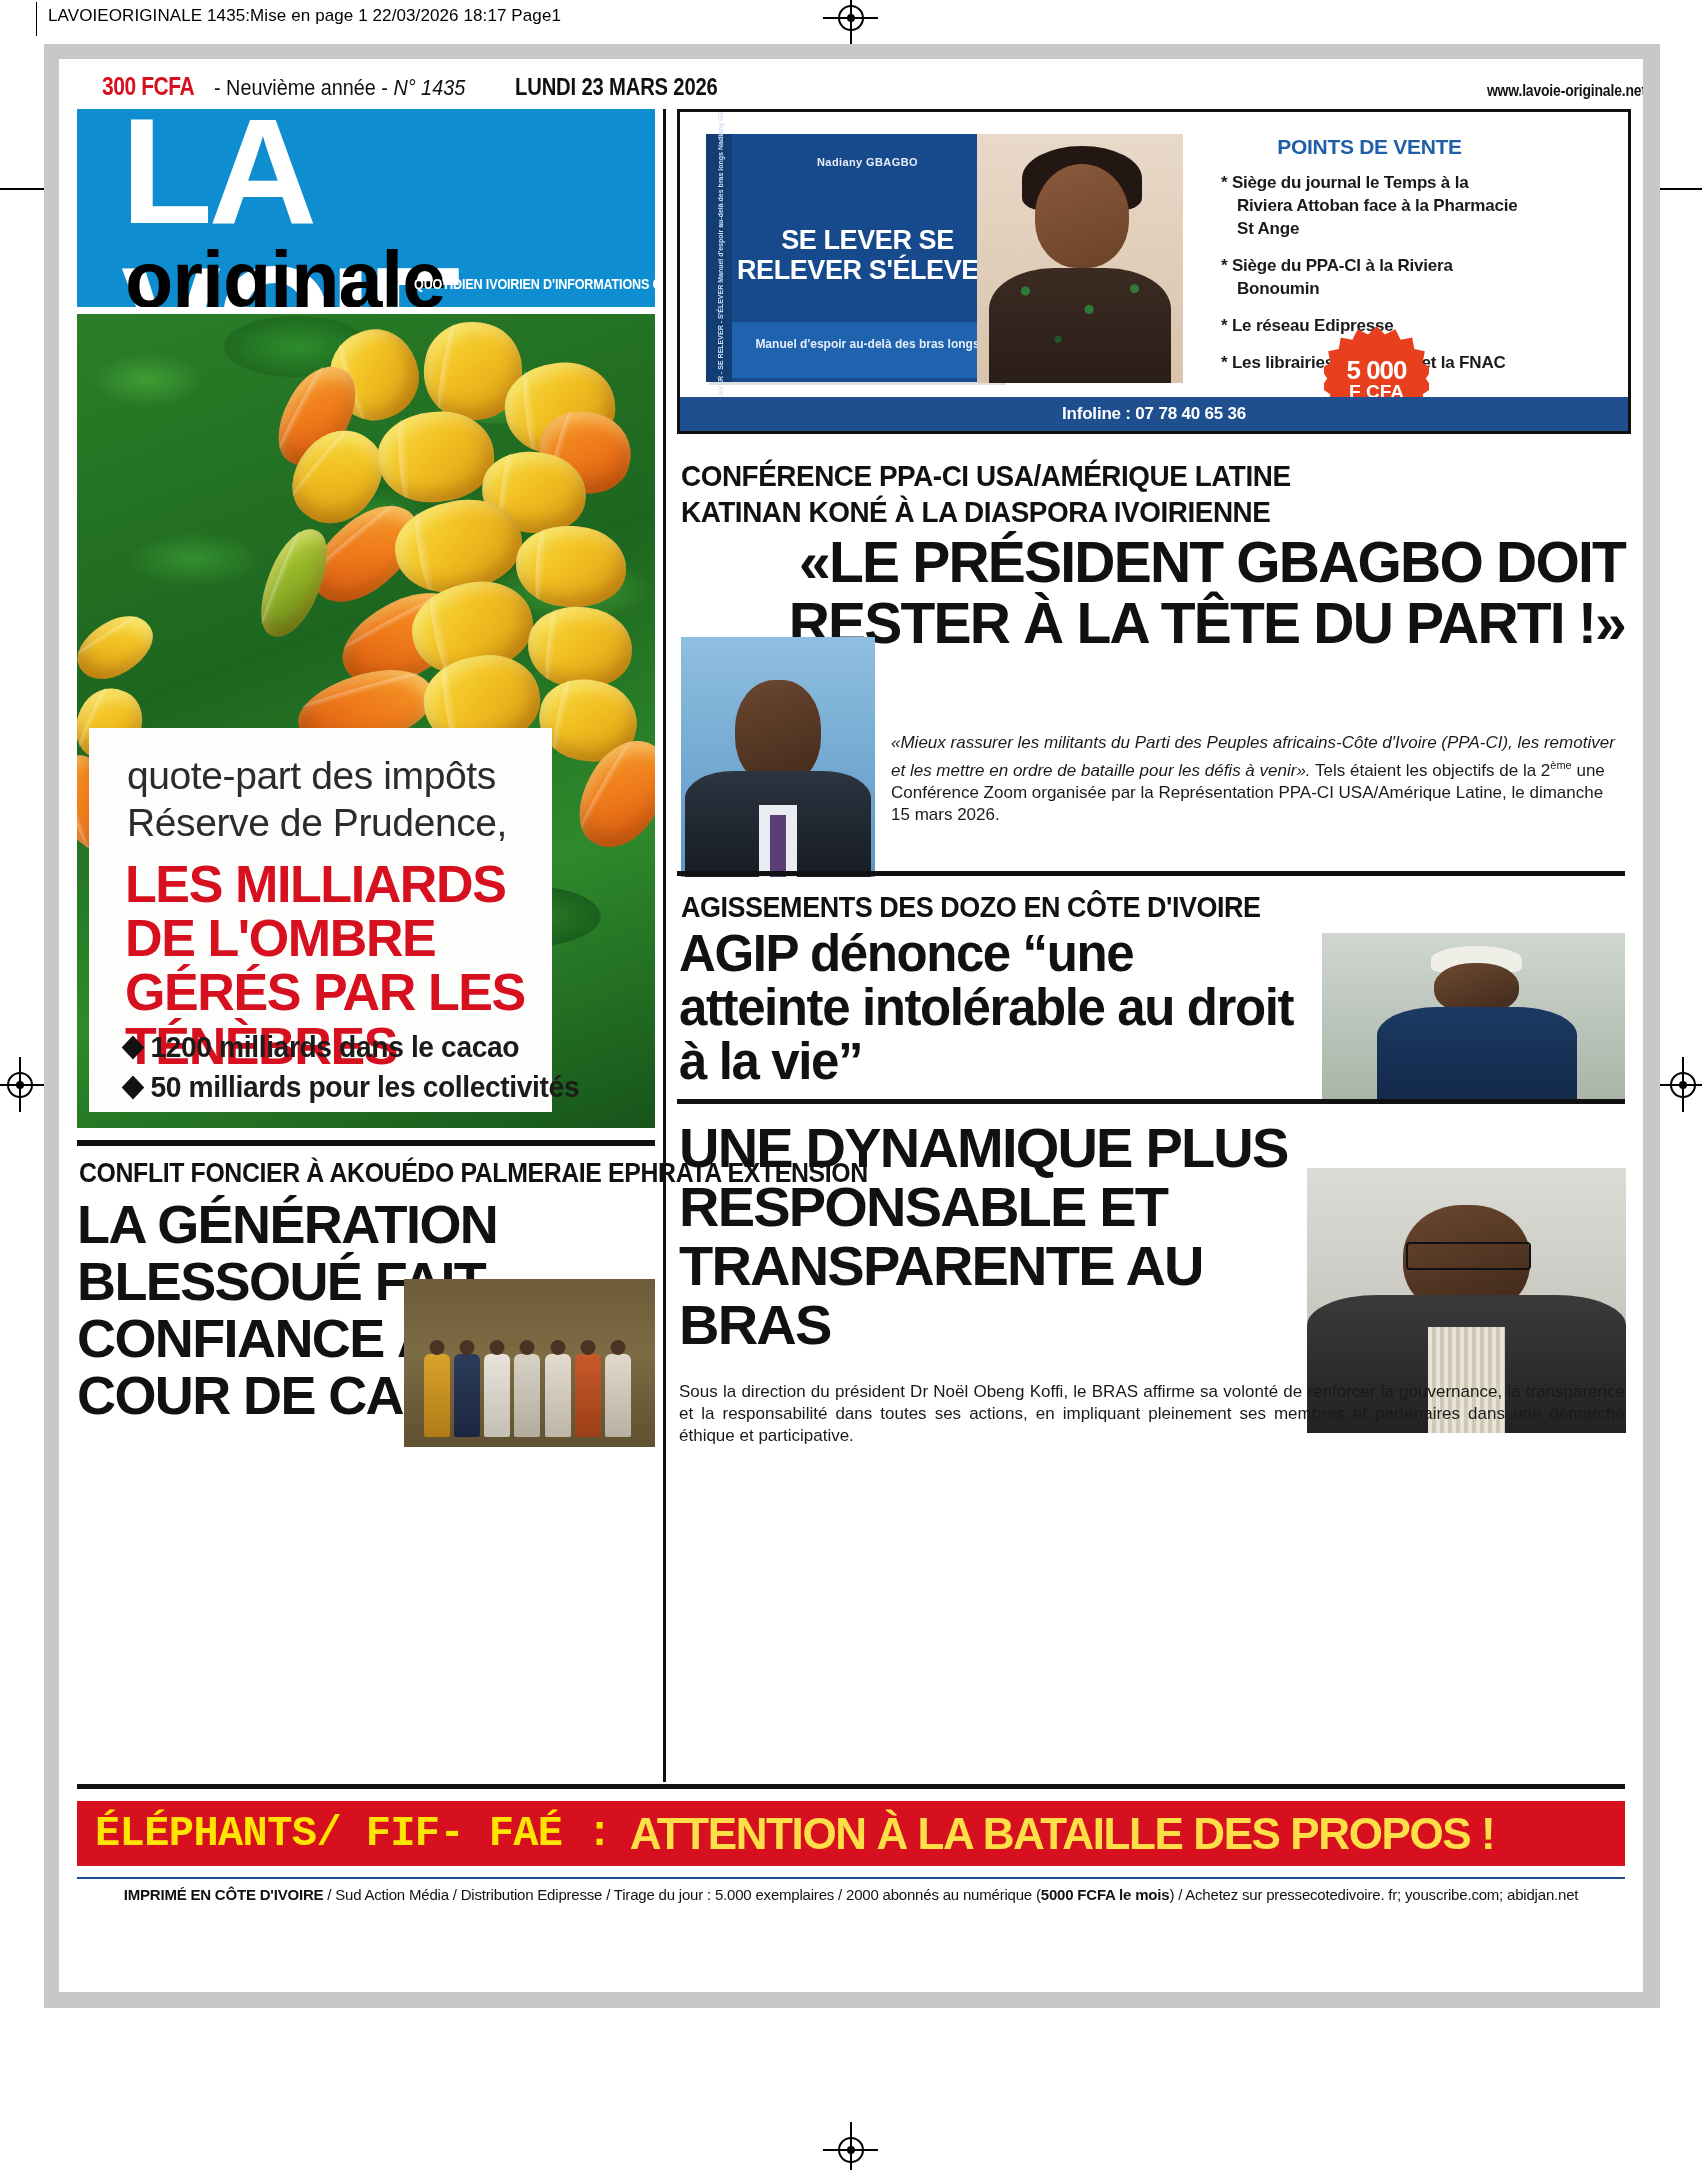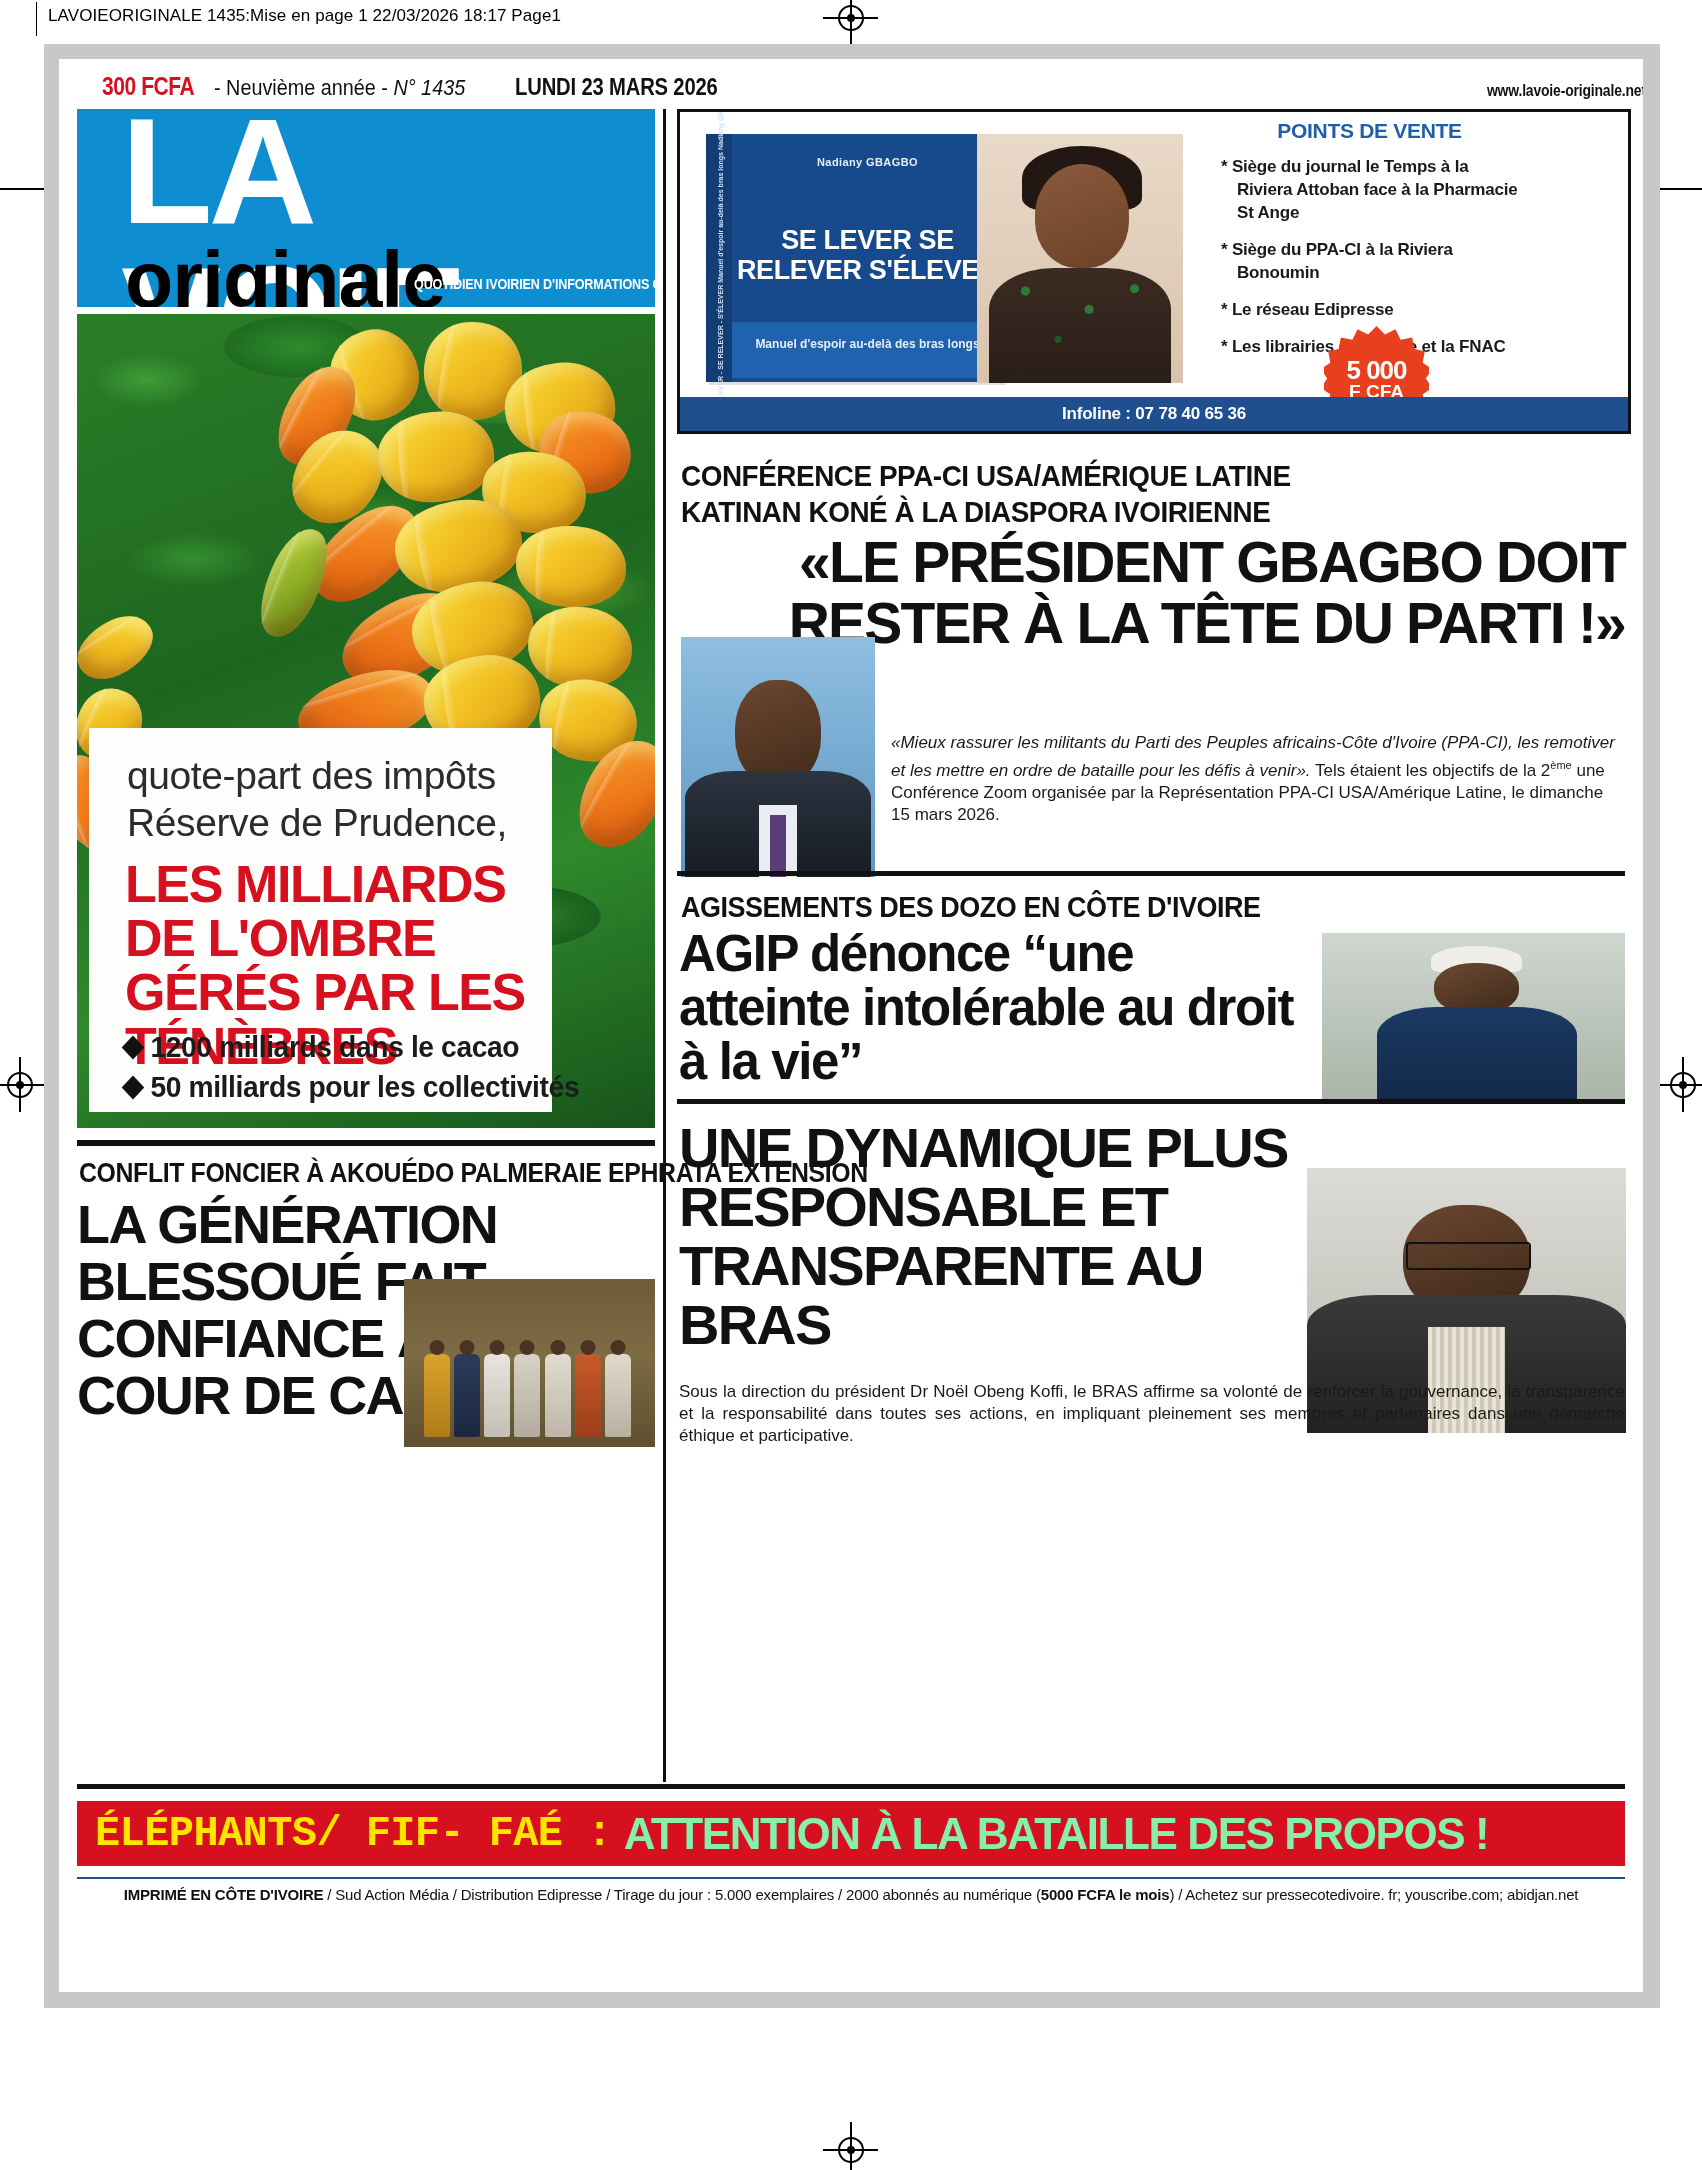--- a/index.html
+++ b/index.html
@@ -189,21 +189,21 @@
   .hair{position:absolute;left:22%;top:5%;width:58%;height:26%;border-radius:50% 50% 20% 20%;
     background:#221712;}
   .dress{position:absolute;left:6%;top:54%;width:88%;height:46%;border-radius:36% 36% 0 0;
     background:
       radial-gradient(circle 5px at 20% 20%, #2f7a36 0 4px, rgba(0,0,0,0) 5px),
       radial-gradient(circle 5px at 55% 36%, #2f7a36 0 4px, rgba(0,0,0,0) 5px),
       radial-gradient(circle 5px at 80% 18%, #2f7a36 0 4px, rgba(0,0,0,0) 5px),
       radial-gradient(circle 4px at 38% 62%, #1e5a28 0 3px, rgba(0,0,0,0) 4px),
       linear-gradient(180deg,#3b2b22 0%,#2a1e18 100%);}
   .ad-pdv{
-    position:absolute;left:541px;top:7px;width:297px;
+    position:absolute;left:541px;top:23px;width:297px;
   }
   .pdv-title{
     color:#1f5fa8;font-weight:700;font-size:21px;letter-spacing:-0.3px;text-align:center;
     margin-bottom:12px;
   }
   .pdv-item{
     font-weight:700;font-size:17px;line-height:23px;color:#1a1a1a;margin-bottom:14px;
     padding-left:16px;text-indent:-16px;letter-spacing:-0.2px;
   }
   .burst{
@@ -277,21 +277,21 @@
   .s3-photo .glass{position:absolute;left:31%;top:28%;width:38%;height:9%;
     border:2px solid #111;border-radius:4px;}
   .s3-body{position:absolute;left:2px;top:263px;width:946px;text-align:justify;}
 
   
   .sport{
     position:absolute;left:18px;top:1742px;width:1548px;height:65px;background:#d7101f;
     display:flex;align-items:center;padding:0 18px;box-sizing:border-box;overflow:hidden;
   }
   .sport-k{color:#ffe500;font-weight:700;font-size:42px;letter-spacing:-0.6px;white-space:nowrap;font-family:Liberation Mono, monospace;}
-  .sport-t{color:#86efac;font-weight:700;font-size:44px;letter-spacing:-1.4px;margin-left:12px;white-space:nowrap;}
+  .sport-t{color:#fde047;font-weight:700;font-size:44px;letter-spacing:-1.4px;margin-left:18px;white-space:nowrap;}
 
   
   .colophon{
     position:absolute;left:18px;top:1826px;width:1548px;
     font-size:15px;line-height:20px;color:#111;text-align:center;letter-spacing:-0.2px;
   }
   .colophon b{font-weight:700;}
   .colo-rule{position:absolute;left:18px;width:1548px;height:2px;background:#1f4f8f;}
 </style>
 </head>

